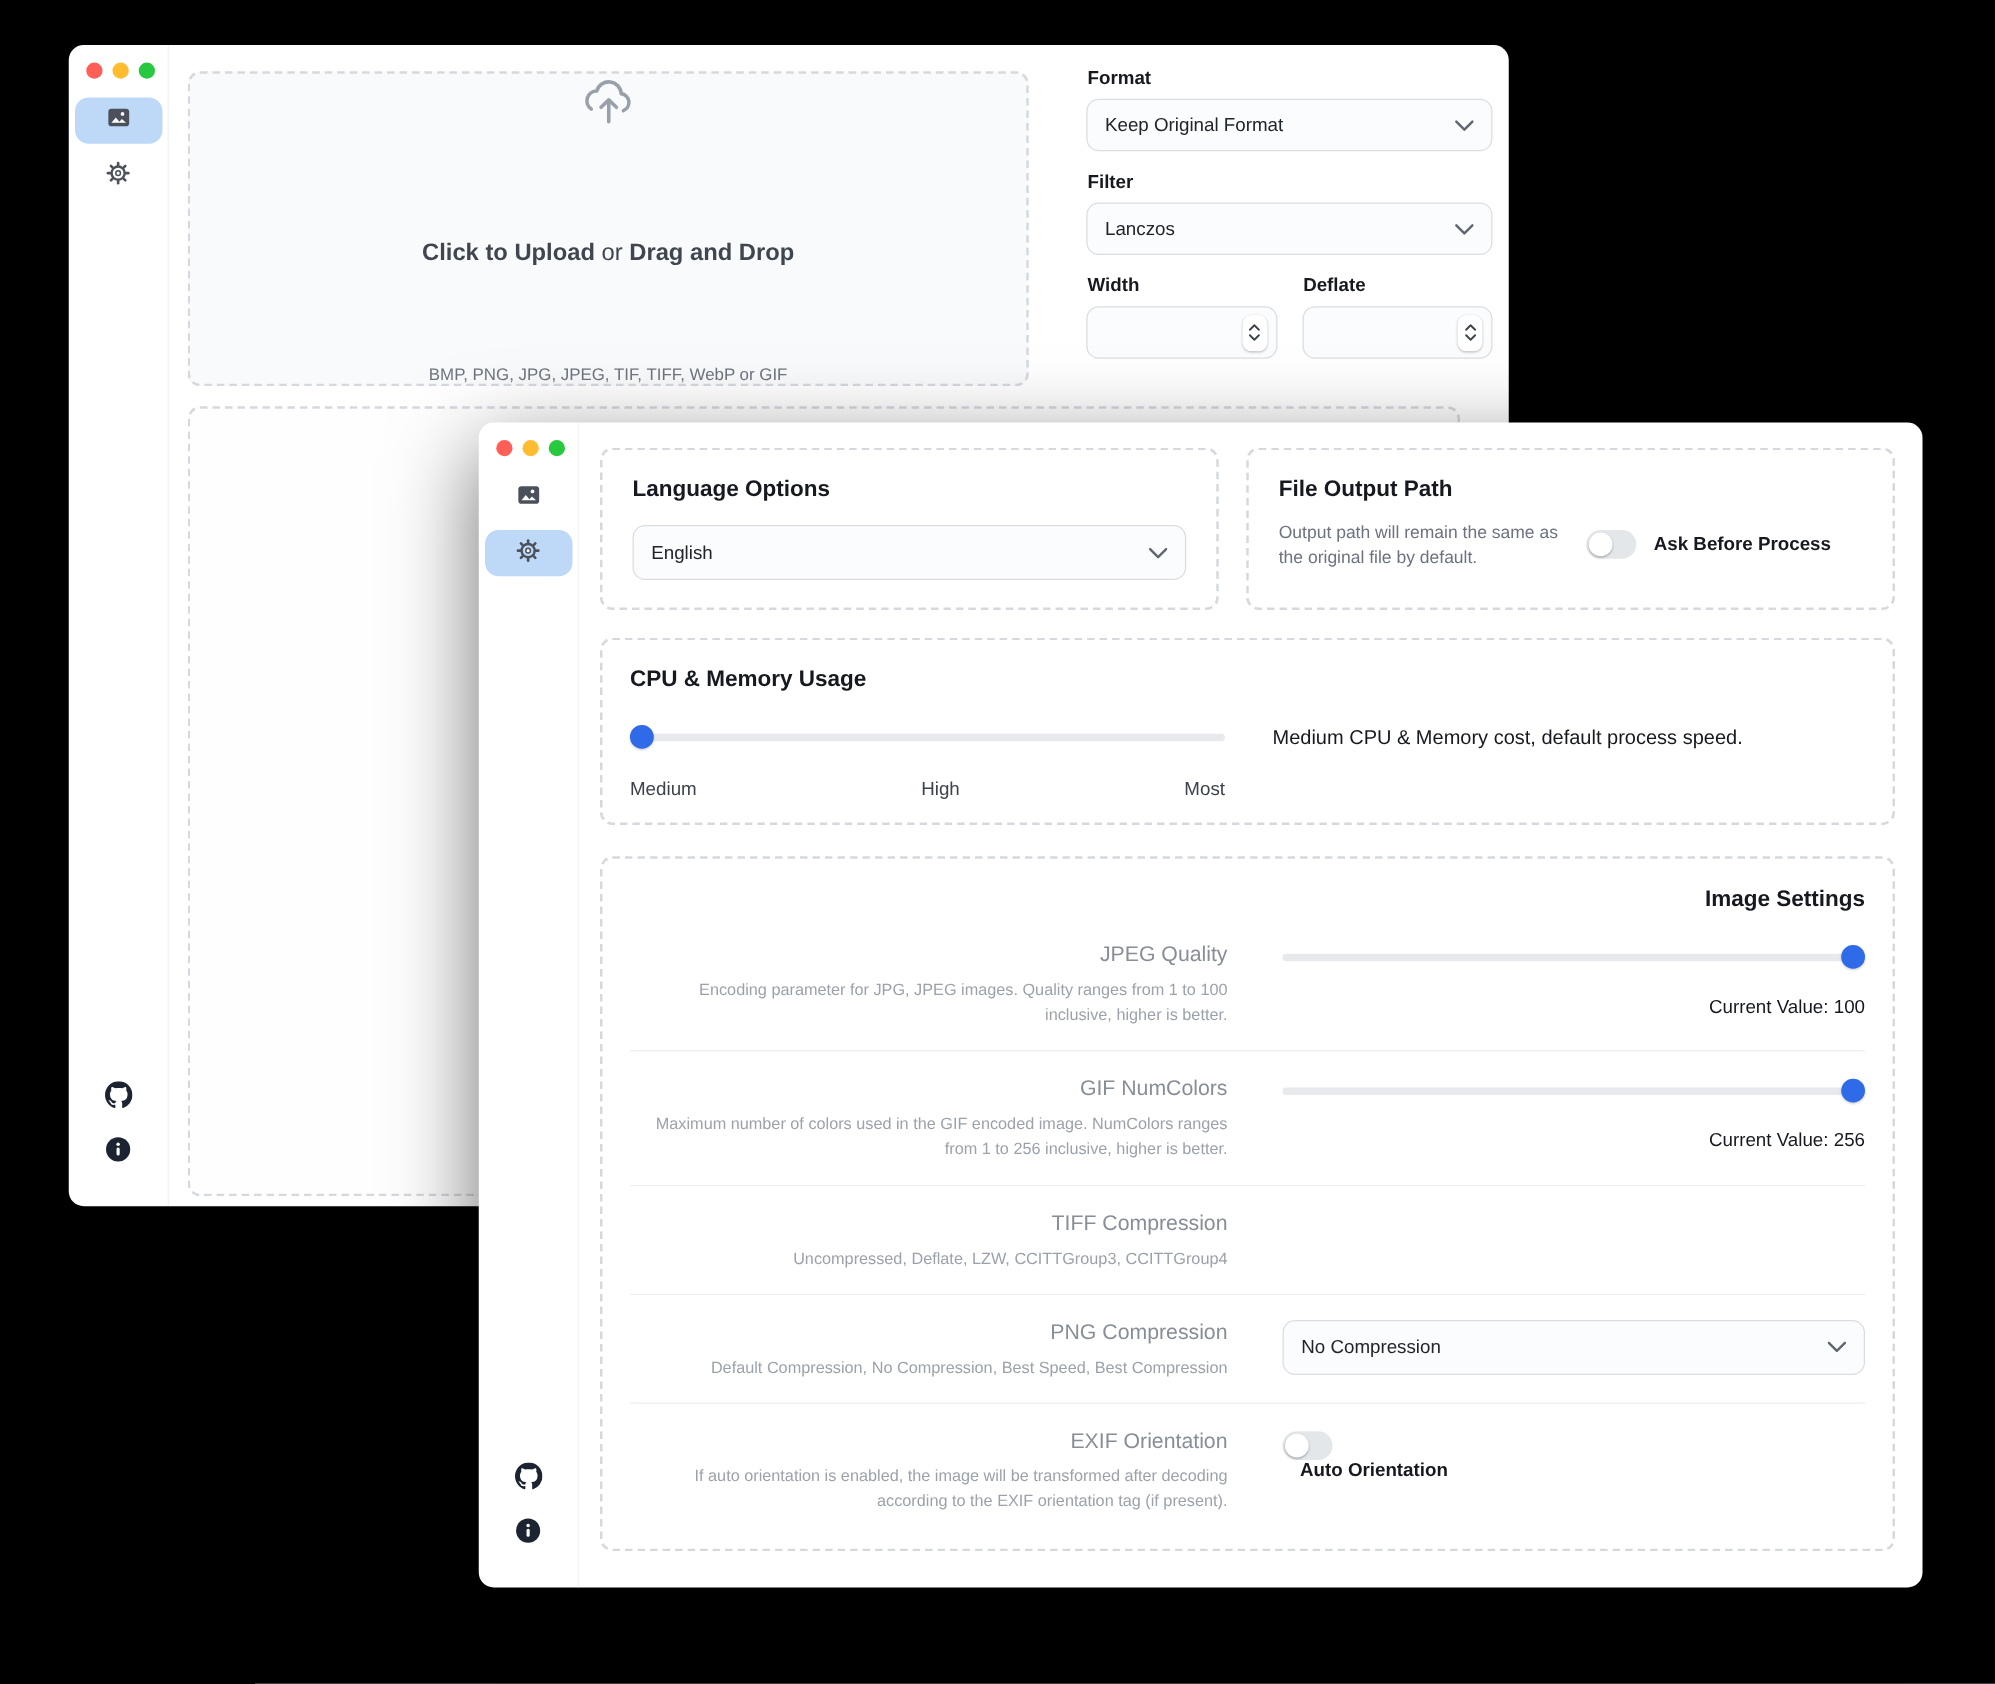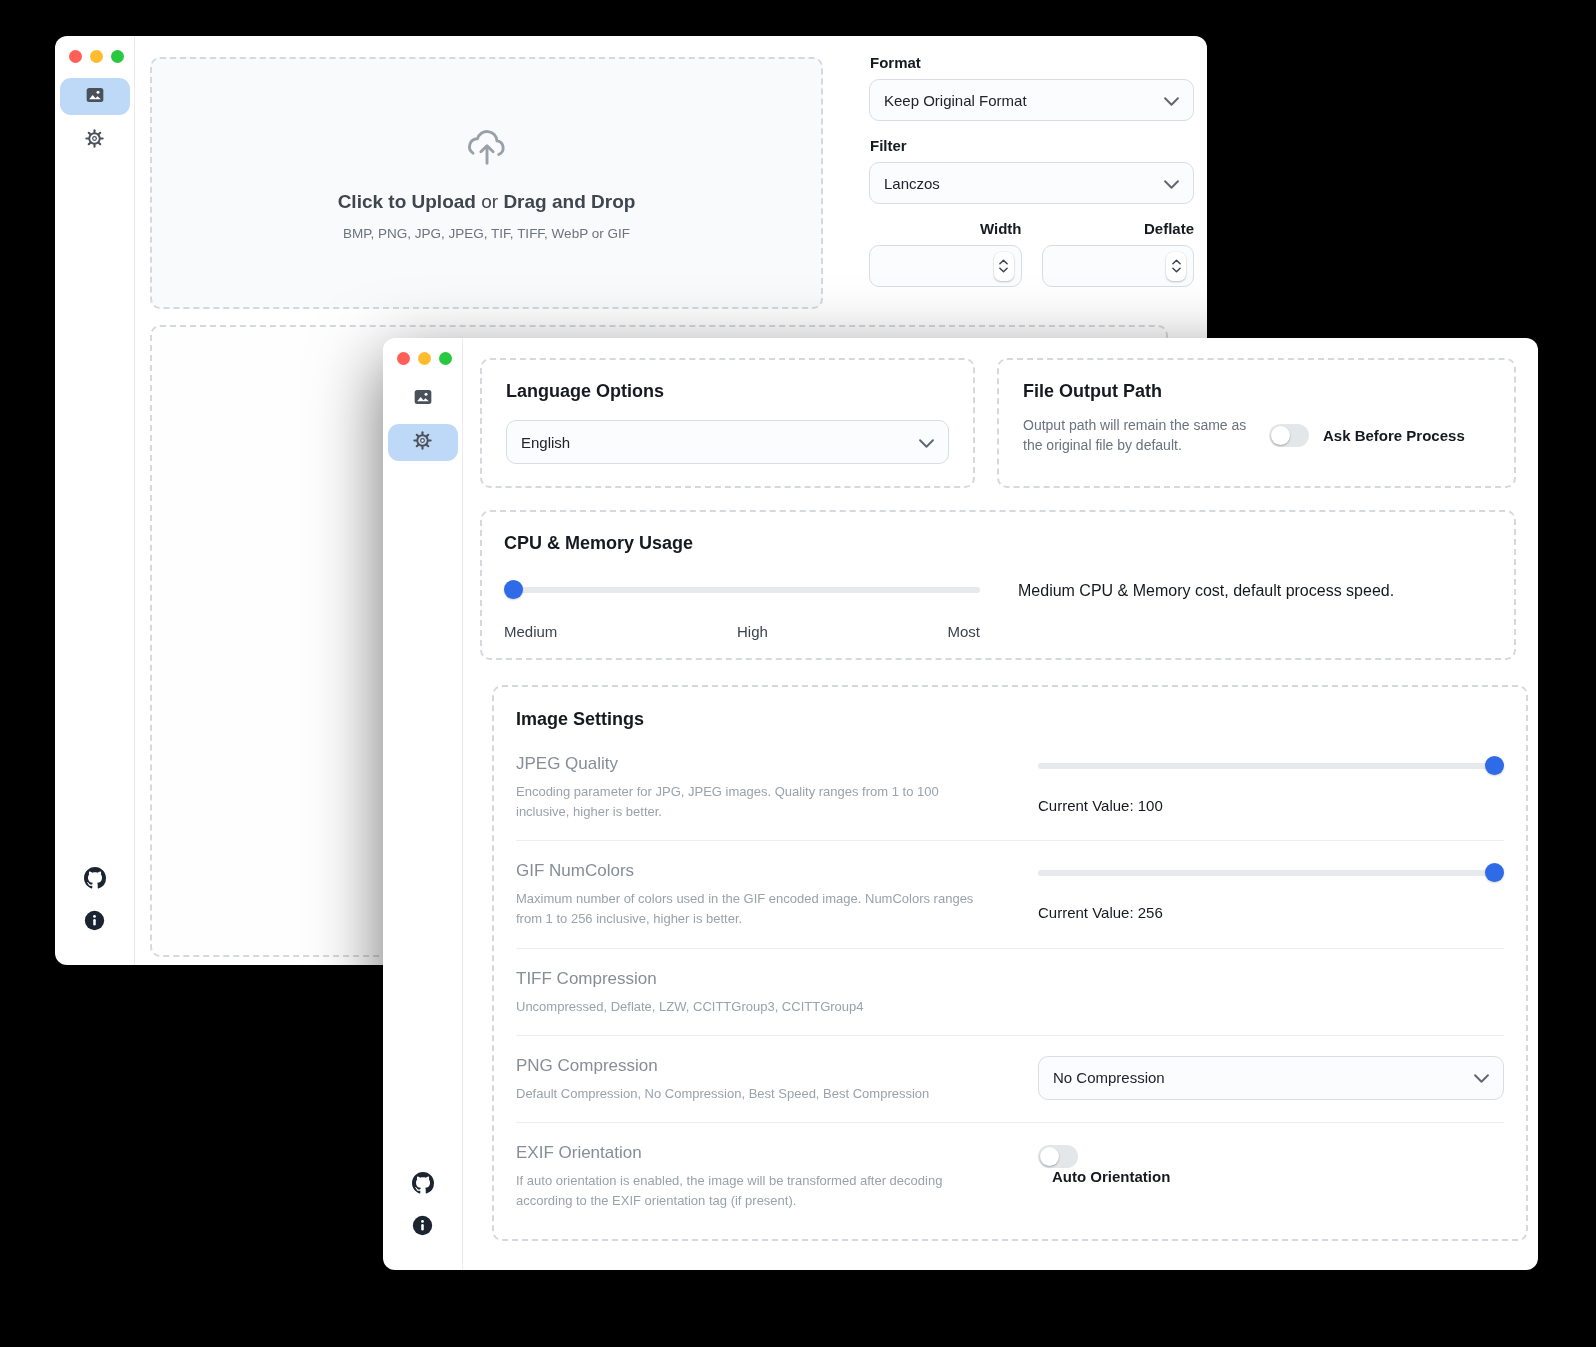--- a/index.html
+++ b/index.html
@@ -30,34 +30,34 @@
   .nav-item { width: 70px; height: 37px; border-radius: 11px;
               display: flex; align-items: center; justify-content: center; }
   .nav-item.selected { background: #bed8f8; }
   .sidebar-bottom { margin-top: auto; margin-bottom: 30px; display: flex;
                     flex-direction: column; align-items: center; gap: 17px; }
 
   .dash-box { position: absolute; border: 2px dashed #d5d9de; border-radius: 10px; background: #fff; }
 
   
   .upload-box { left: 95px; top: 21px; width: 673px; height: 252px; background: #f9fafb;
-                display: flex; flex-direction: column; align-items: center; justify-content: center; }
+                display: flex; flex-direction: column; align-items: center; justify-content: space-between; }
   .upload-title { margin-top: 16px; font-size: 19px; color: #3f4650; }
   .upload-title b { font-weight: 700; }
   .upload-formats { margin-top: 13px; font-size: 13.5px; color: #6d747e; }
   .results-box { left: 95px; top: 289px; width: 1018px; height: 632px; background: #fefefe; }
 
   .convert-panel { position: absolute; left: 814px; top: 18px; width: 325px; }
   .field-label { font-size: 15px; font-weight: 600; color: #16191f; margin: 0 0 8px 1px; }
   .select { height: 42px; border: 1px solid #d9dde2; border-radius: 10px; background: #fbfcfd;
             display: flex; align-items: center; justify-content: space-between;
             padding: 0 14px; font-size: 15px; color: #20242b; }
   .mt16 { margin-top: 16px; }
   .wh-row { display: flex; gap: 20px; margin-top: 16px; }
-  .wh-col { flex: 1; text-align: right; }
+  .wh-col { flex: 1; }
   .num-input { height: 42px; border: 1px solid #d9dde2; border-radius: 10px; background: #fbfcfd;
                display: flex; align-items: center; justify-content: flex-end; padding: 0 7px; }
   .stepper { width: 20px; height: 29px; border-radius: 7px; background: #fff;
              box-shadow: 0 1px 2px rgba(0,0,0,.22), 0 0 0 .5px rgba(0,0,0,.05);
              display: flex; flex-direction: column; align-items: center; justify-content: center; gap: 2px; }
 
   
   .sec-title { font-size: 18px; font-weight: 600; color: #16191f; }
   .lang-box { left: 97px; top: 20px; width: 495px; height: 130px; padding: 21px 24px; }
   .lang-select { margin-top: 18px; height: 44px; }
@@ -76,21 +76,21 @@
   .slider { position: relative; height: 19px; display: flex; align-items: center; }
   .slider-track { width: 100%; height: 6px; background: #e7e9ec; border-radius: 3px; }
   .slider-thumb { position: absolute; width: 19px; height: 19px; border-radius: 50%;
                   background: #2f6ae8; top: 0; box-shadow: 0 1px 2px rgba(0,0,0,.2); }
   .thumb-left { left: 0; }
   .thumb-right { right: 0; }
   .cpu-labels { display: flex; justify-content: space-between; margin-top: 24px;
                 font-size: 15px; color: #3c434c; gap: 34px; }
   .cpu-status { margin-left: 38px; font-size: 16px; color: #16191f; margin-top: 2px; }
 
-  .image-box { left: 109px; top: 347px; width: 1036px; height: 556px; padding: 22px 22px 0; }
+  .image-box { left: 97px; top: 347px; width: 1036px; height: 556px; padding: 22px 22px 0; text-align: right; }
   .is-rows { margin-top: 4px; }
   .is-row { display: flex; justify-content: space-between; padding: 20px 0 18px; }
   .is-row + .is-row { border-top: 1px solid #eceef0; }
   .row-left { width: 478px; }
   .row-title { font-size: 17px; color: #878e97; }
   .row-desc { margin-top: 8px; font-size: 13px; color: #9ba2ab; line-height: 1.55; }
   .row-right { width: 466px; display: flex; flex-direction: column; }
   .row-right .slider { margin-top: 2px; }
   .current-value { margin-top: 22px; font-size: 15px; color: #16191f; }
   .row-right .select { height: 44px; }

